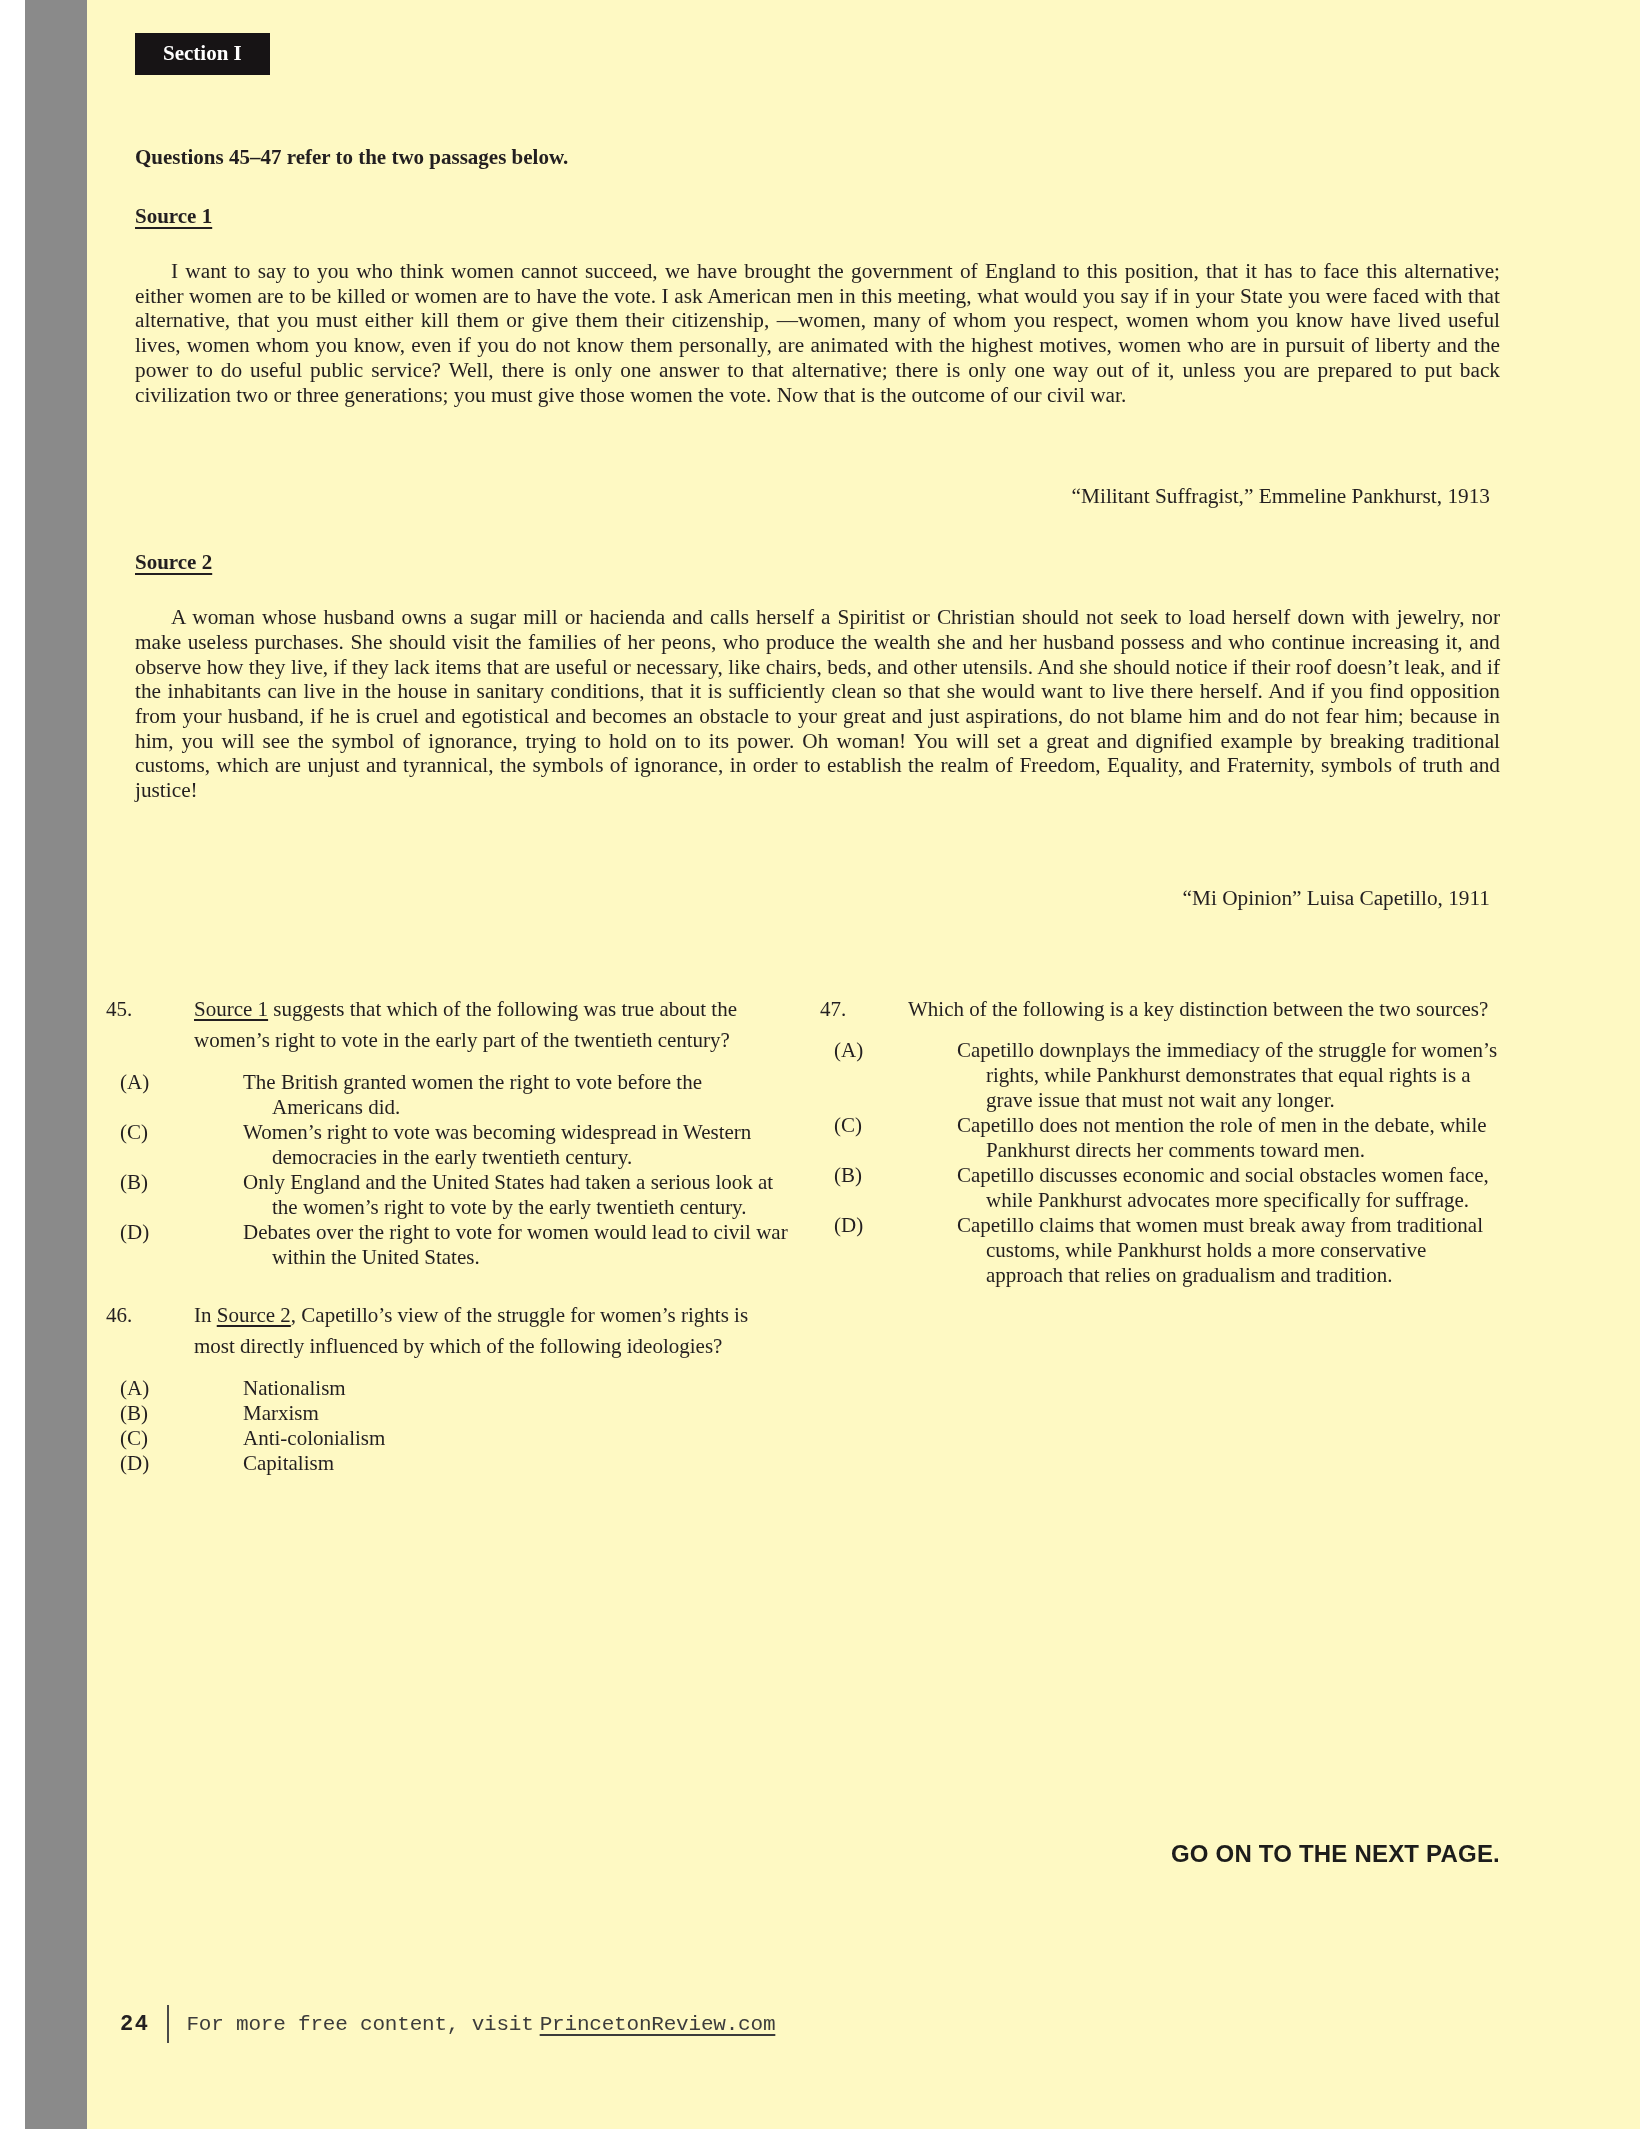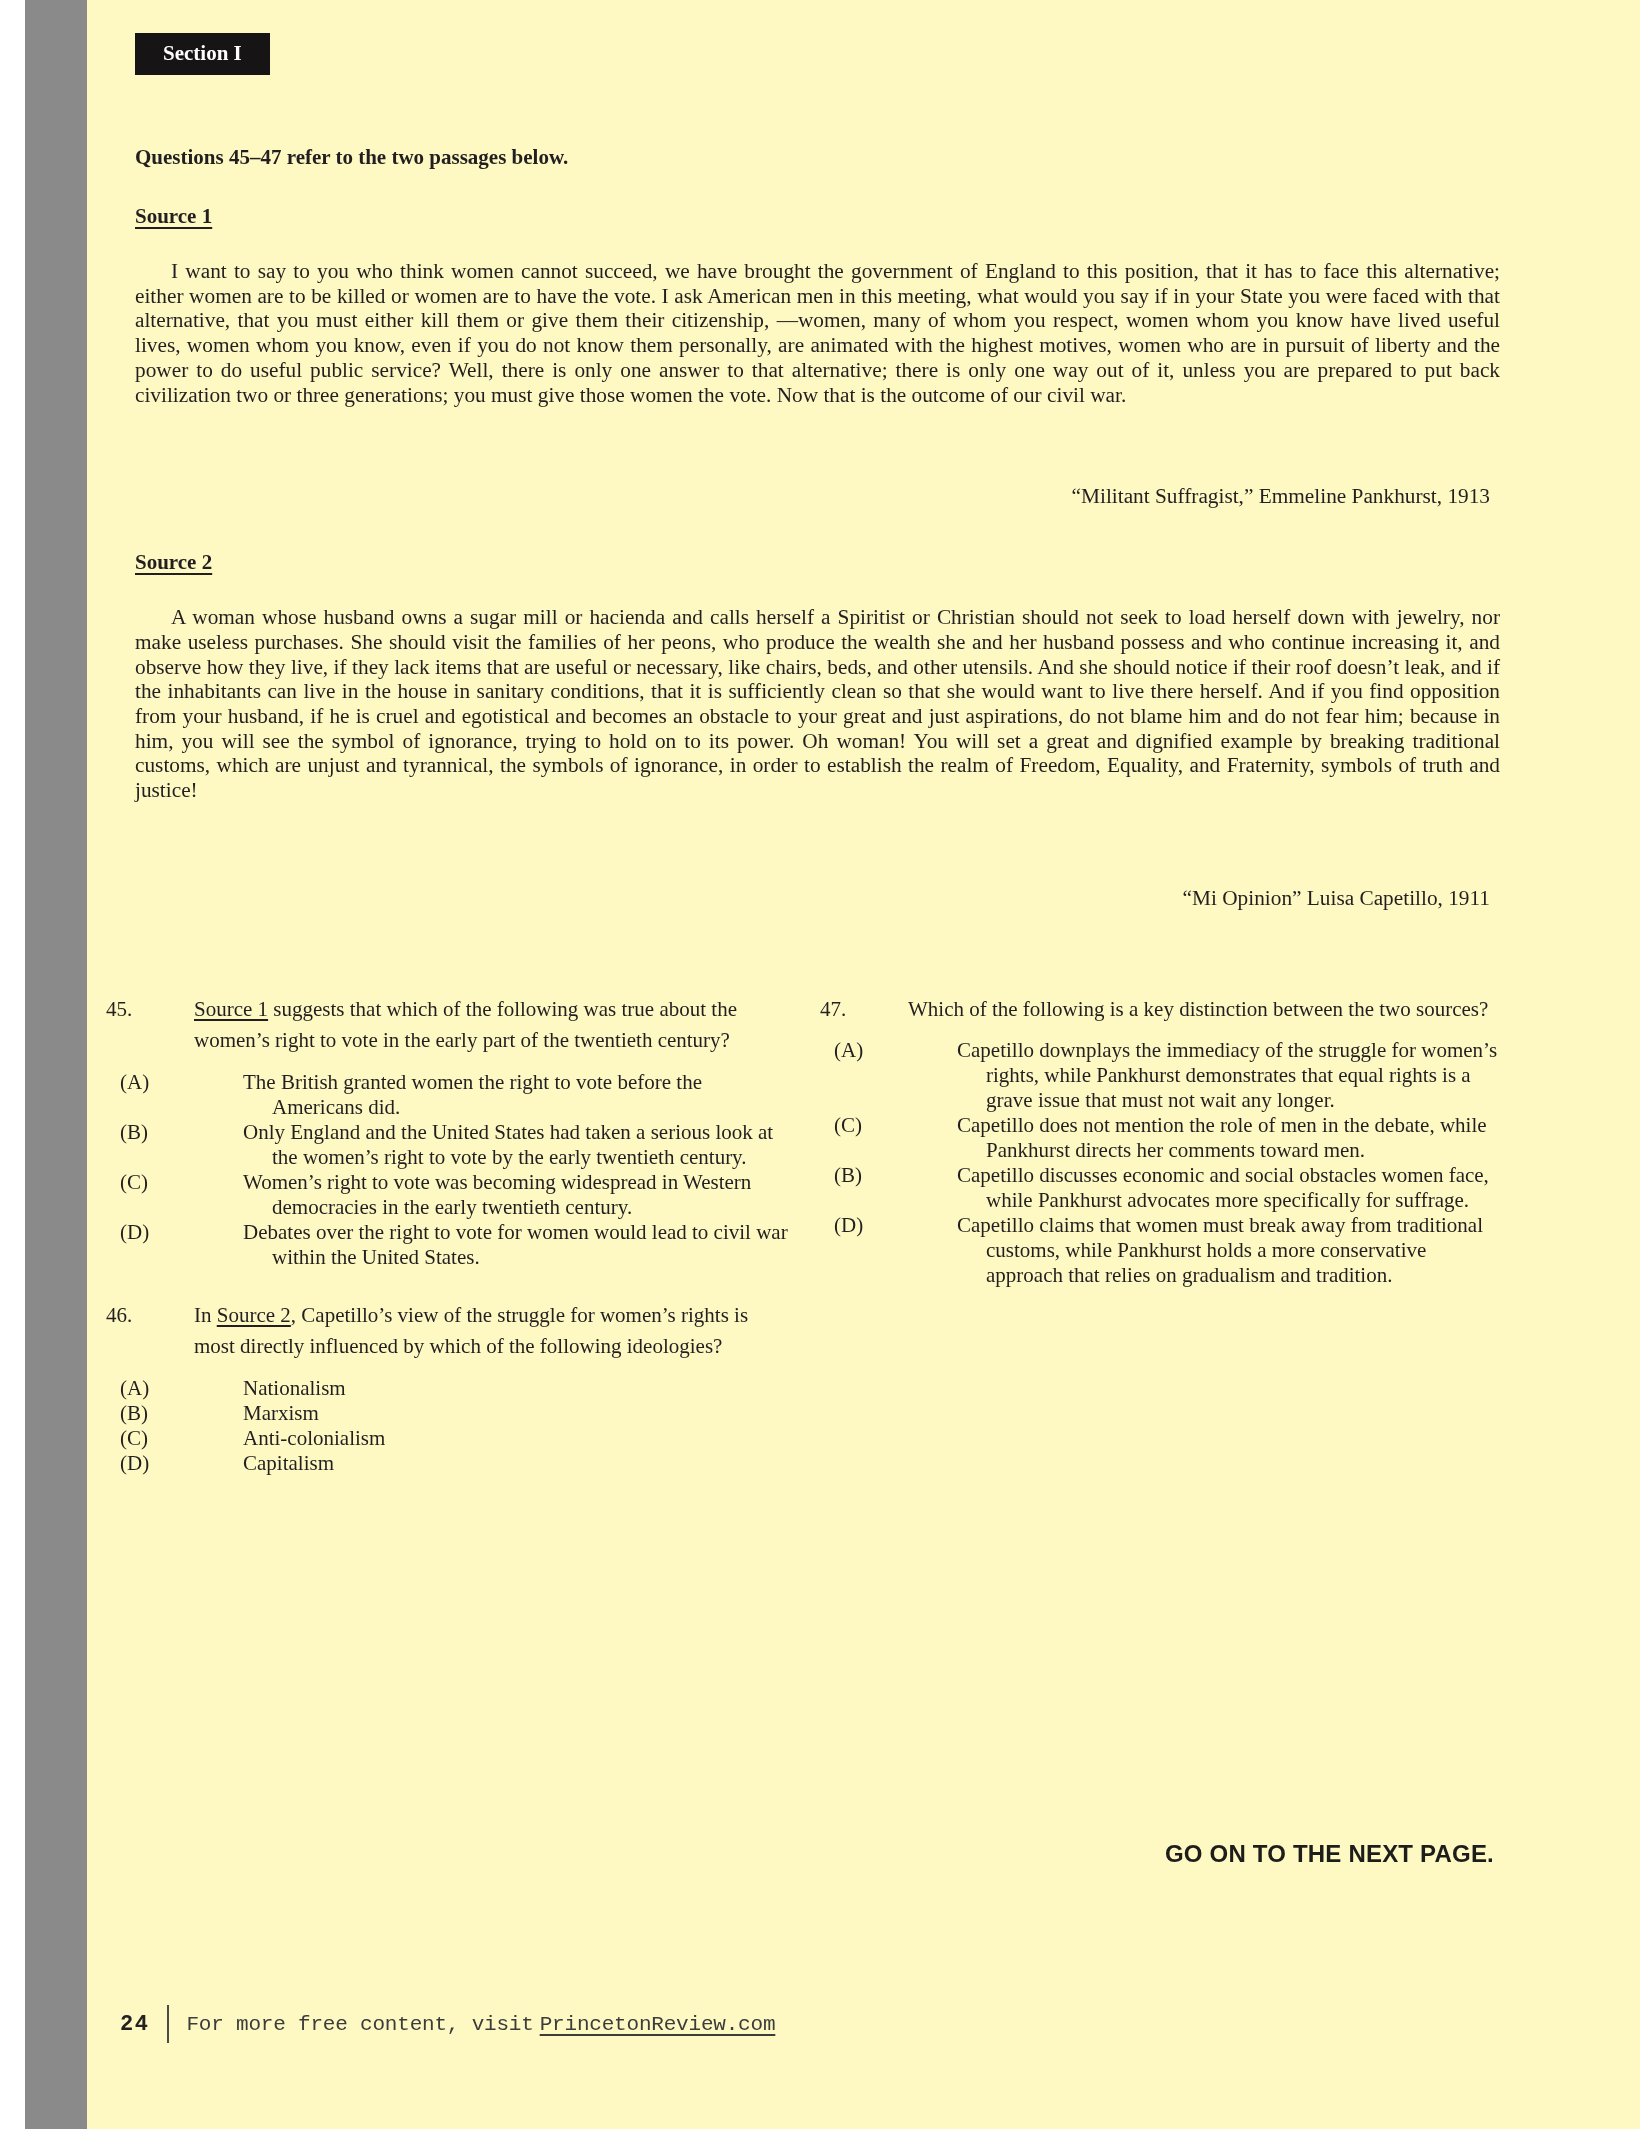--- a/index.html
+++ b/index.html
@@ -53,21 +53,21 @@
   }
   .qnum { display:inline-block; width:44px; }
   .stem .u { text-decoration:underline; text-underline-offset:3px; }
   .choices { margin-top:13px; }
   .choice {
     font-size:21px; line-height:25px;
     padding-left:122px; text-indent:-76px;
   }
   .clabel { display:inline-block; width:47px; }
   .go-on {
-    position:absolute; top:1840px; left:104px; width:1365px;
+    position:absolute; top:1840px; left:110px; width:1365px;
     text-align:right;
     font-family:"Liberation Sans","DejaVu Sans",sans-serif;
     font-weight:bold; font-size:24px; color:#1d1d1b;
     letter-spacing:0.2px;
   }
   .footer {
     position:absolute; left:95px; top:2005px;
     display:flex; align-items:center;
     font-family:Liberation Mono, monospace;
     font-size:21px; color:#3c3c3b; letter-spacing:-0.2px;
@@ -105,22 +105,22 @@
     <div class="questions">
 
       <div class="q-col">
 
         <div class="question">
           <div class="stem">
             <span class="qnum">45.</span><span></span><span class="u">Source 1</span><span> suggests that which of the following was true about the women’s right to vote in the early part of the twentieth century?</span>
           </div>
           <div class="choices">
             <div class="choice"><span class="clabel">(A)</span><span>The British granted women the right to vote before the Americans did.</span></div>
+            <div class="choice"><span class="clabel">(C)</span><span>Women’s right to vote was becoming widespread in Western democracies in the early twentieth century.</span></div>
             <div class="choice"><span class="clabel">(B)</span><span>Only England and the United States had taken a serious look at the women’s right to vote by the early twentieth century.</span></div>
-            <div class="choice"><span class="clabel">(C)</span><span>Women’s right to vote was becoming widespread in Western democracies in the early twentieth century.</span></div>
             <div class="choice"><span class="clabel">(D)</span><span>Debates over the right to vote for women would lead to civil war within the United States.</span></div>
           </div>
         </div>
 
         <div class="question">
           <div class="stem">
             <span class="qnum">46.</span><span>In </span><span class="u">Source 2</span><span>, Capetillo’s view of the struggle for women’s rights is most directly influenced by which of the following ideologies?</span>
           </div>
           <div class="choices">
             <div class="choice"><span class="clabel">(A)</span><span>Nationalism</span></div>

